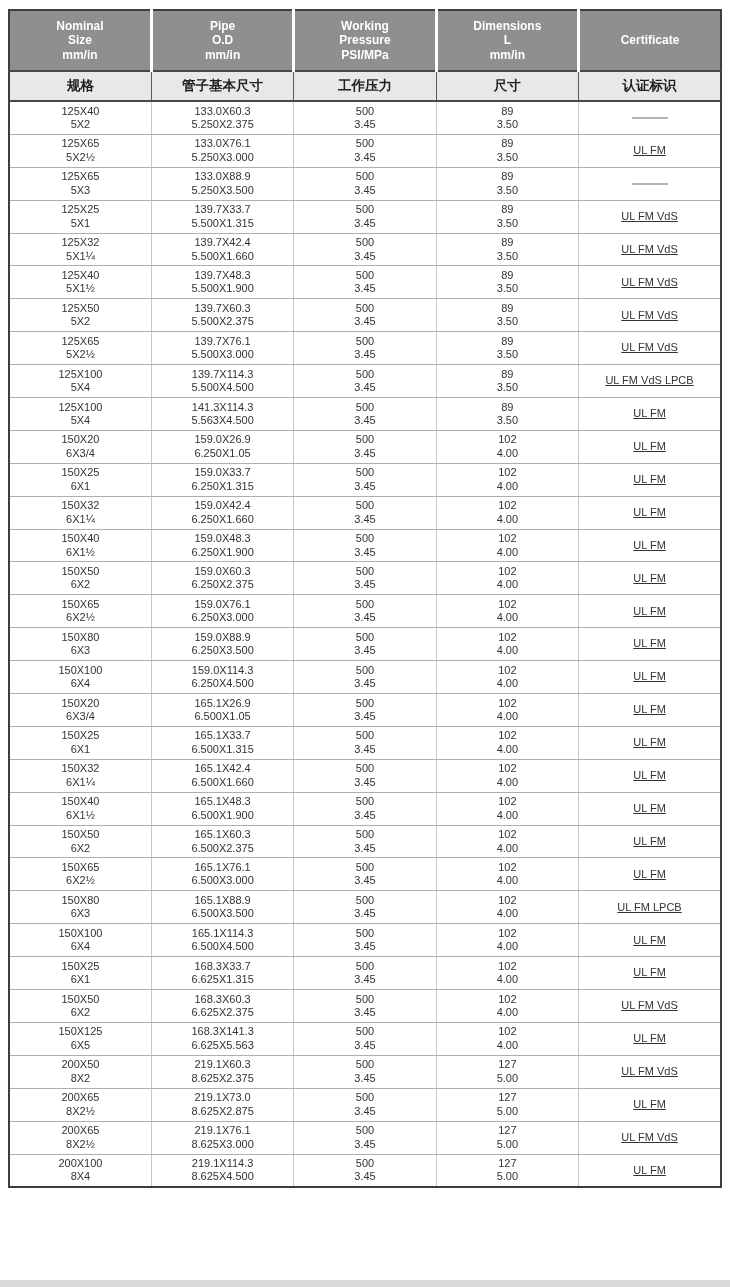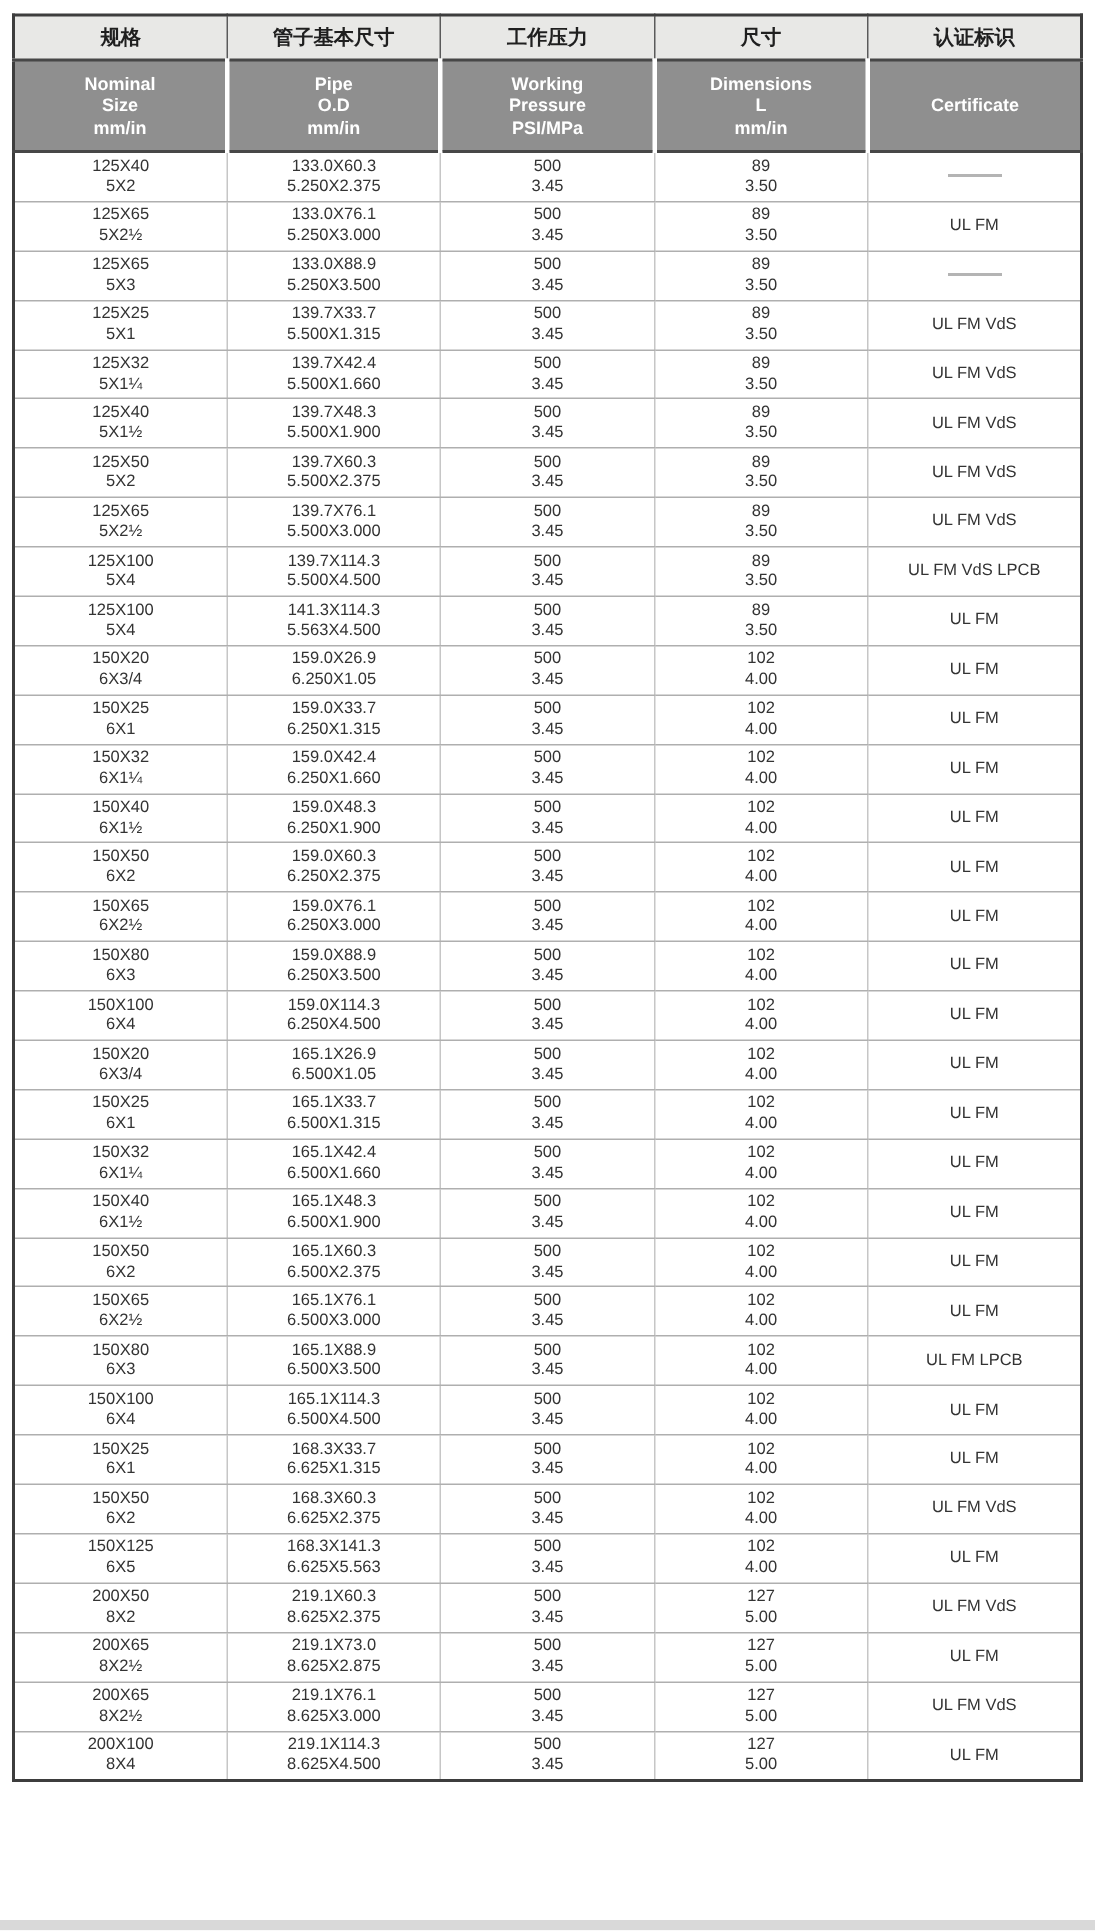--- a/index.html
+++ b/index.html
@@ -58,21 +58,21 @@
     line-height: 13.4px;
     text-align: center;
     vertical-align: middle;
     height: 29.9px;
     border-right: 1px solid #c6c6c6;
     border-bottom: 1px solid #afafaf;
     padding: 1px 0;
     white-space: nowrap;
     overflow: hidden;
   }
-  tbody td:last-child { border-right: none; }
+  tbody td:last-child { border-right: none; text-decoration: underline; }
   tbody tr:last-child td { border-bottom: none; }
   .dash {
     display: inline-block;
     width: 36px;
     height: 2px;
     background: #b4b4b4;
     vertical-align: middle;
   }
   .bottom-strip {
     position: absolute;
@@ -90,32 +90,32 @@
   <table class="spec-table">
     <colgroup>
       <col>
         <col>
         <col>
         <col>
         <col>
     </colgroup>
     <thead id="thead">
         <tr>
+          <th class="en">Nominal<br>Size<br>mm/in</th>
+          <th class="en">Pipe<br>O.D<br>mm/in</th>
+          <th class="en">Working<br>Pressure<br>PSI/MPa</th>
+          <th class="en">Dimensions<br>L<br>mm/in</th>
+          <th class="en">Certificate</th>
+        </tr>
+        <tr>
           <th class="cn">规格</th>
           <th class="cn">管子基本尺寸</th>
           <th class="cn">工作压力</th>
           <th class="cn">尺寸</th>
           <th class="cn">认证标识</th>
-        </tr>
-        <tr>
-          <th class="en">Nominal<br>Size<br>mm/in</th>
-          <th class="en">Pipe<br>O.D<br>mm/in</th>
-          <th class="en">Working<br>Pressure<br>PSI/MPa</th>
-          <th class="en">Dimensions<br>L<br>mm/in</th>
-          <th class="en">Certificate</th>
         </tr>
       </thead>
     <tbody id="tbody">
         <tr>
           <td>125X40<br>5X2</td>
           <td>133.0X60.3<br>5.250X2.375</td>
           <td>500<br>3.45</td>
           <td>89<br>3.50</td>
           <td><span class="dash"></span></td>
         </tr>

